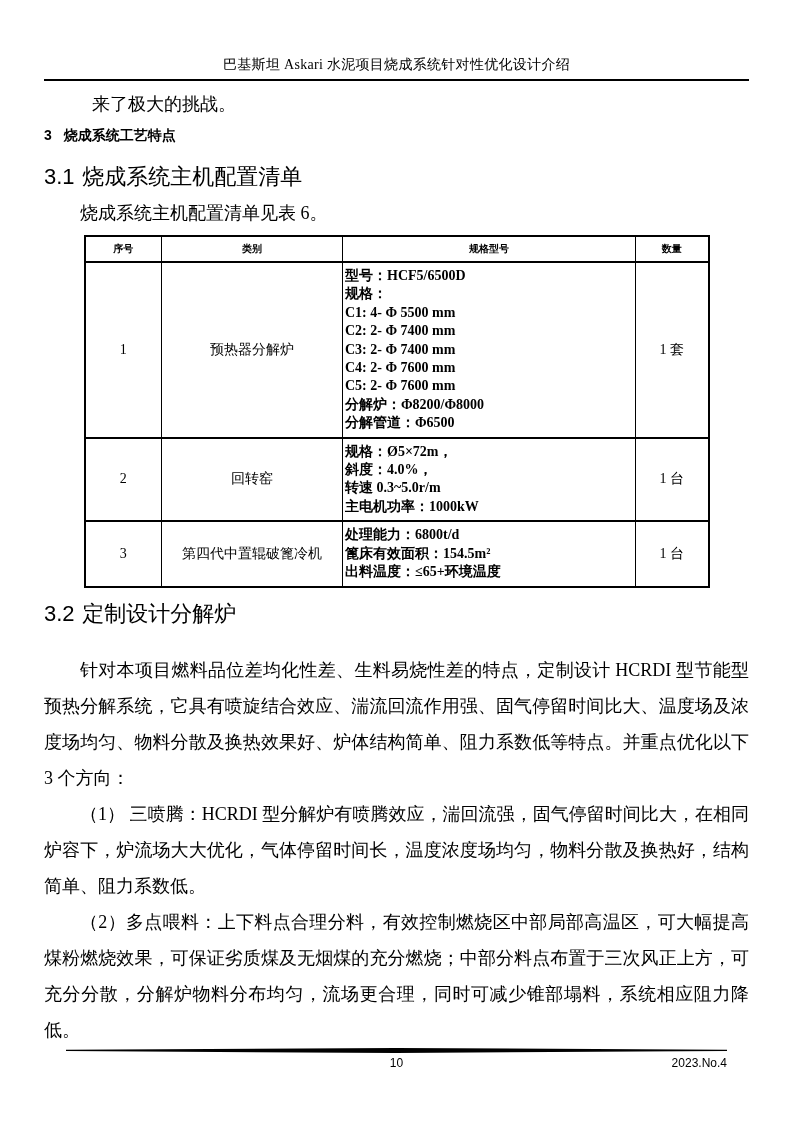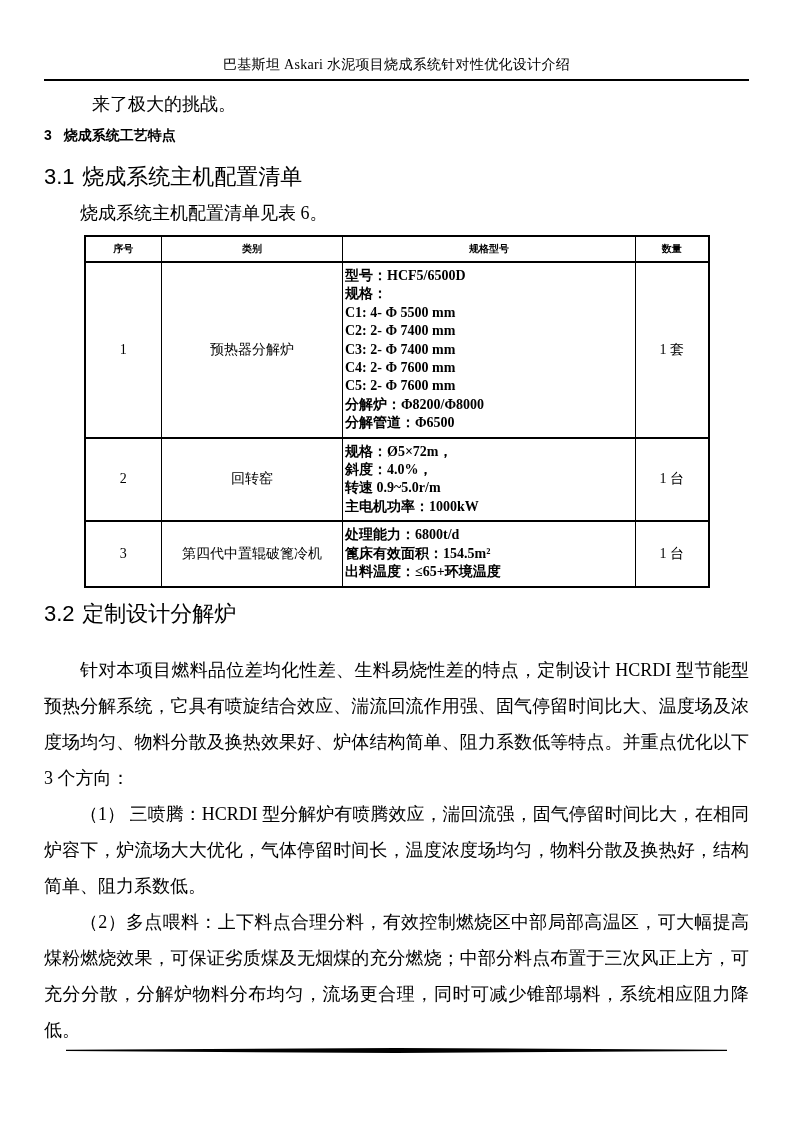--- a/index.html
+++ b/index.html
@@ -158,21 +158,21 @@
             <div class="spec-line">分解管道：Φ6500</div>
           </td>
           <td>1 套</td>
         </tr>
         <tr>
           <td>2</td>
           <td>回转窑</td>
           <td>
             <div class="spec-line">规格：Ø5×72m，</div>
             <div class="spec-line">斜度：4.0%，</div>
-            <div class="spec-line">转速 0.9~5.0r/m</div>
+            <div class="spec-line">转速 0.3~5.0r/m</div>
             <div class="spec-line">主电机功率：1000kW</div>
           </td>
           <td>1 台</td>
         </tr>
         <tr>
           <td>3</td>
           <td>第四代中置辊破篦冷机</td>
           <td>
             <div class="spec-line">处理能力：6800t/d</div>
             <div class="spec-line">篦床有效面积：154.5m²</div>
@@ -190,14 +190,18 @@
     <p class="par first">针对本项目燃料品位差均化性差、生料易烧性差的特点，定制设计 HCRDI 型节能型预热分解系统，它具有喷旋结合效应、湍流回流作用强、固气停留时间比大、温度场及浓度场均匀、物料分散及换热效果好、炉体结构简单、阻力系数低等特点。并重点优化以下 3 个方向：</p>
     <p class="par">（1） 三喷腾：HCRDI 型分解炉有喷腾效应，湍回流强，固气停留时间比大，在相同炉容下，炉流场大大优化，气体停留时间长，温度浓度场均匀，物料分散及换热好，结构简单、阻力系数低。</p>
     <p class="par">（2）多点喂料：上下料点合理分料，有效控制燃烧区中部局部高温区，可大幅提高煤粉燃烧效果，可保证劣质煤及无烟煤的充分燃烧；中部分料点布置于三次风正上方，可充分分散，分解炉物料分布均匀，流场更合理，同时可减少锥部塌料，系统相应阻力降低。</p>
 
   </div>
 
   <div class="footer">
     <svg class="footer-rule-svg" viewBox="0 0 661 5" preserveAspectRatio="none">
       <polygon points="0,1.7 330,0 661,1.7 661,3.1 330,5 0,3.1" fill="#000000"></polygon>
     </svg>
+    <div class="footer-row">
+      <span class="page-num">10</span>
+      <span class="issue">2023.No.4</span>
+    </div>
   </div>
 </div>
 
 </body></html>

